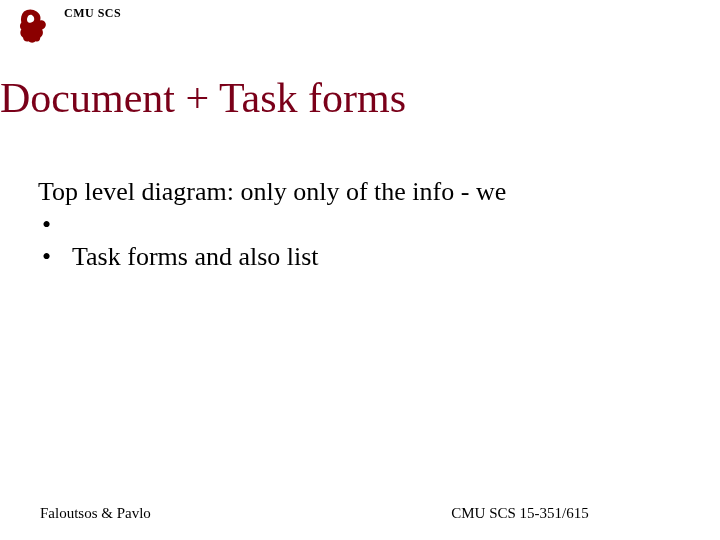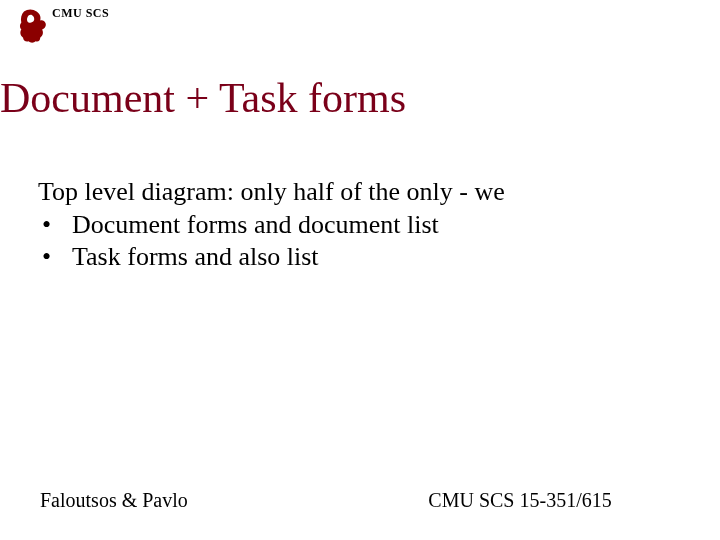--- a/index.html
+++ b/index.html
@@ -14,21 +14,21 @@
       font-family: "Times New Roman", Times, serif;
       position: relative;
       overflow: hidden;
     }
     .header {
       position: absolute;
       top: 8px;
       left: 18px;
       display: flex;
       align-items: flex-start;
-      gap: 4px;
+      gap: 16px;
     }
     .logo-icon {
       width: 30px;
       height: 36px;
       display: inline-block;
       color: #8b0000;
     }
     .logo-icon svg {
       width: 100%;
       height: 100%;
@@ -70,27 +70,27 @@
       align-items: flex-start;
     }
     .bullet-marker {
       width: 34px;
       flex-shrink: 0;
       text-align: left;
       padding-left: 4px;
     }
     .footer {
       position: absolute;
-      bottom: 28px;
+      bottom: 18px;
       left: 40px;
       right: 40px;
       display: flex;
       justify-content: flex-end;
       align-items: baseline;
-      font-size: 20px;
+      font-size: 15px;
       color: #000;
     }
     .footer-left {
       flex: 1;
       text-align: left;
     }
     .footer-center {
       flex: 1;
       text-align: center;
     }
@@ -107,24 +107,23 @@
     <svg viewBox="0 0 32 40" preserveAspectRatio="xMidYMid meet">
       <path fill="#8b0000" d="M6 4 C10 1 16 1 20 4 C24 7 25 10 24 14 C26 13 29 14 30 17 C31 20 29 23 26 24 C28 27 27 31 24 33 C24 36 22 38 19 37 C17 39 13 39 11 37 C8 38 5 36 5 33 C2 31 1 27 3 24 C1 22 1 18 3 16 C2 12 3 7 6 4 Z M10 10 C9 12 9 15 11 16 C13 17 16 16 17 14 C18 12 17 9 15 8 C13 7 11 8 10 10 Z"></path>
     </svg>
   </span>
   <span class="header-label">CMU SCS</span>
 </div>
 
 <h1 class="title">Document + Task forms</h1>
 
 <div class="body-content">
-  <div class="intro-line">Top level diagram: only half of the only - we</div>
+  <div class="intro-line">Top level diagram: only only of the info - we</div>
   <div class="bullet-row">
     <span class="bullet-marker">•</span>
-    <span>Document forms and document list</span>
   </div>
   <div class="bullet-row">
     <span class="bullet-marker">•</span>
     <span>Task forms and also list</span>
   </div>
 </div>
 
 <div class="footer">
   <span class="footer-left">Faloutsos &amp; Pavlo</span>
   <span class="footer-center">CMU SCS 15-351/615</span>

